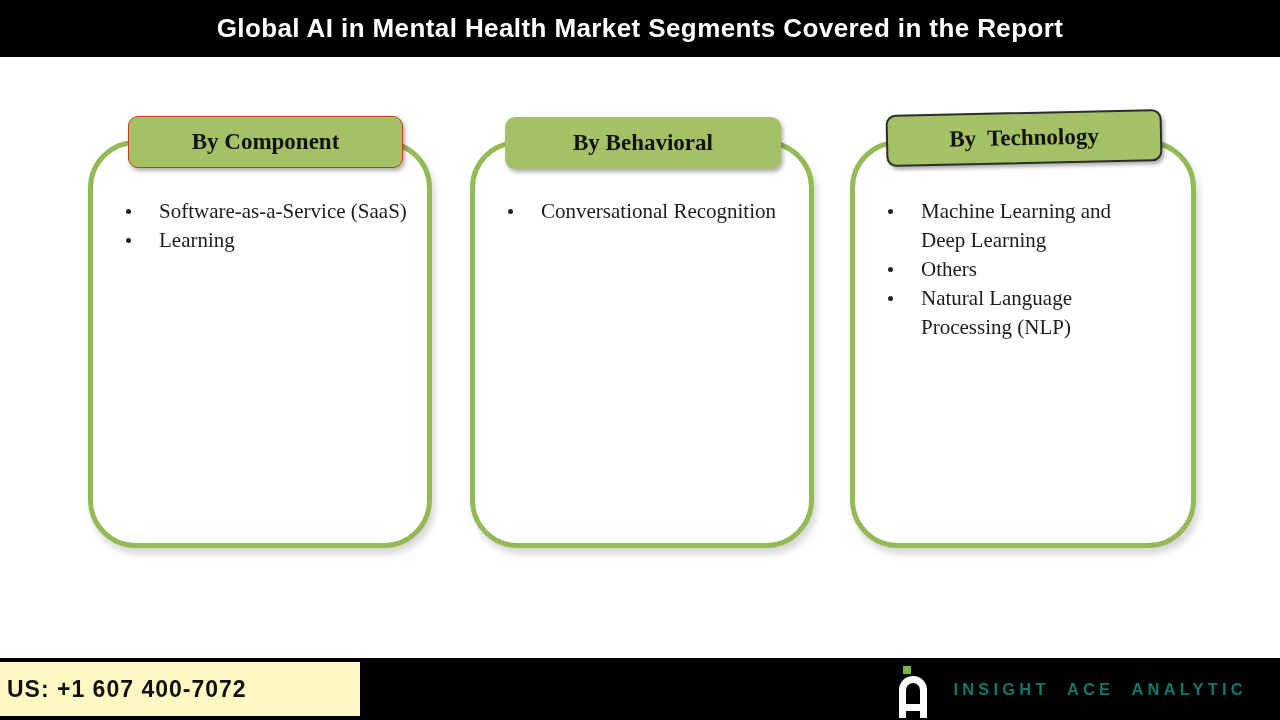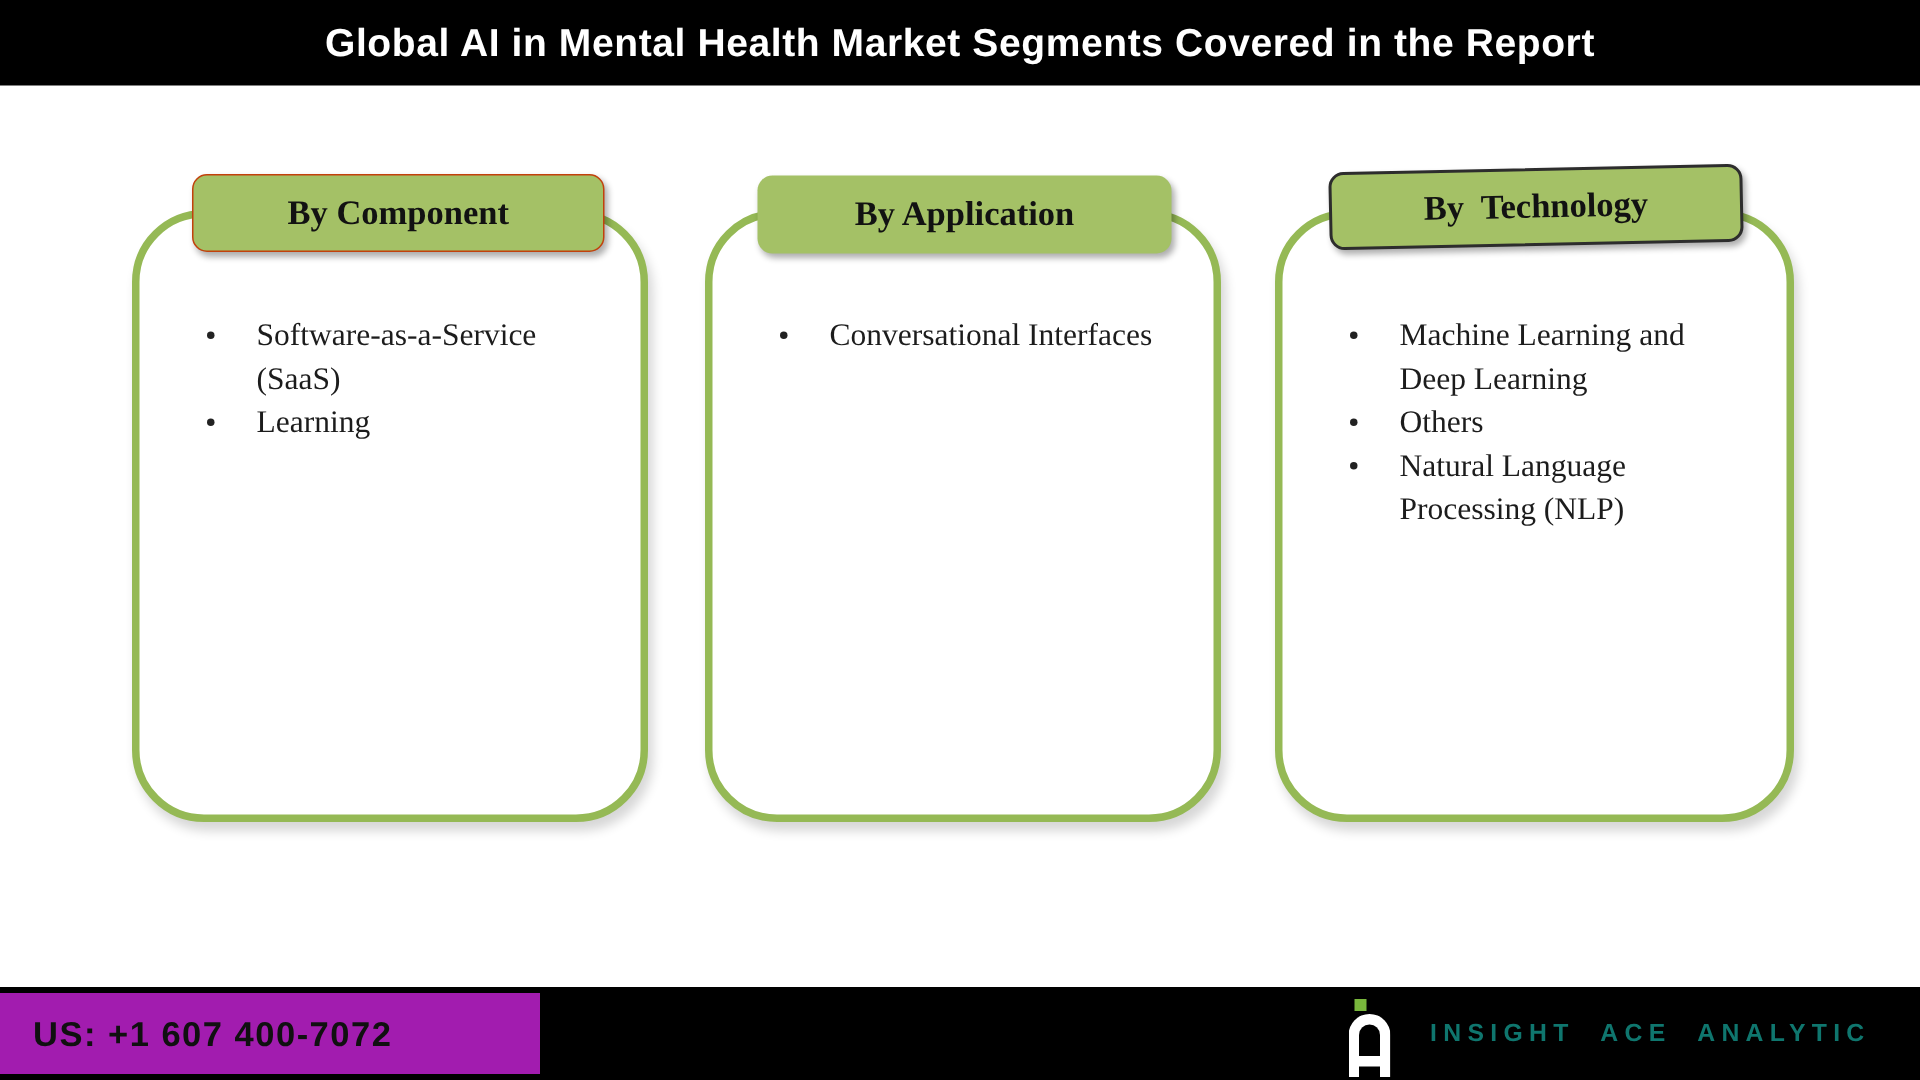--- a/index.html
+++ b/index.html
@@ -65,21 +65,21 @@
     font-size: 23px;
     color: #121212;
     white-space: pre;          
   }
   .card-1 .card-header { left: 35px; top: -29px; width: 275px; border: 1px solid #c2410c; }
   .card-2 .card-header { left: 30px; top: -28px; width: 276px; }
   .card-3 .card-header { left: 31px; top: -33px; width: 276px; border: 2px solid #2d2d2d; transform: rotate(-1.2deg); }
 
   .item-list {
     list-style: none;
-    margin: 16px;
+    margin: 4px;
     padding: 48px 12px 0 0;
   }
   .item-list li {
     position: relative;
     padding-left: 62px;
     font-size: 21px;
     line-height: 29px;
     color: #1c1c1c;
   }
   .item-list li::before {
@@ -96,24 +96,24 @@
   .footer {
     position: absolute;
     left: 0; top: 658px;
     width: 1280px; height: 62px;
     background: #000000;
   }
   .footer-green {
     position: absolute;
     left: 0; top: 4px;
     width: 360px; height: 54px;
-    background: #a21caf;
-    display: flex;
-    align-items: center;
-    padding-left: 22px;
+    background: #fef9c3;
+    display: flex;
+    align-items: center;
+    padding-left: 7px;
   }
   .phone {
     font-family: "Liberation Sans", sans-serif;
     font-weight: bold;
     font-size: 23px;
     letter-spacing: 1px;
     color: #101010;
     white-space: nowrap;
   }
   .brand {
@@ -172,24 +172,24 @@
       <span class="label">By Component</span>
     </div>
     <ul class="item-list">
       <li>Software-as-a-Service (SaaS)</li>
       <li>Learning</li>
     </ul>
   </div>
 
   <div class="card card-2">
     <div class="card-header">
-      <span class="label">By Application</span>
+      <span class="label">By Behavioral</span>
     </div>
     <ul class="item-list">
-      <li>Conversational Interfaces</li>
+      <li>Conversational Recognition</li>
     </ul>
   </div>
 
   <div class="card card-3">
     <div class="card-header">
       <span class="label">By  Technology</span>
     </div>
     <ul class="item-list">
       <li>Machine Learning and Deep Learning</li>
       <li>Others</li>

